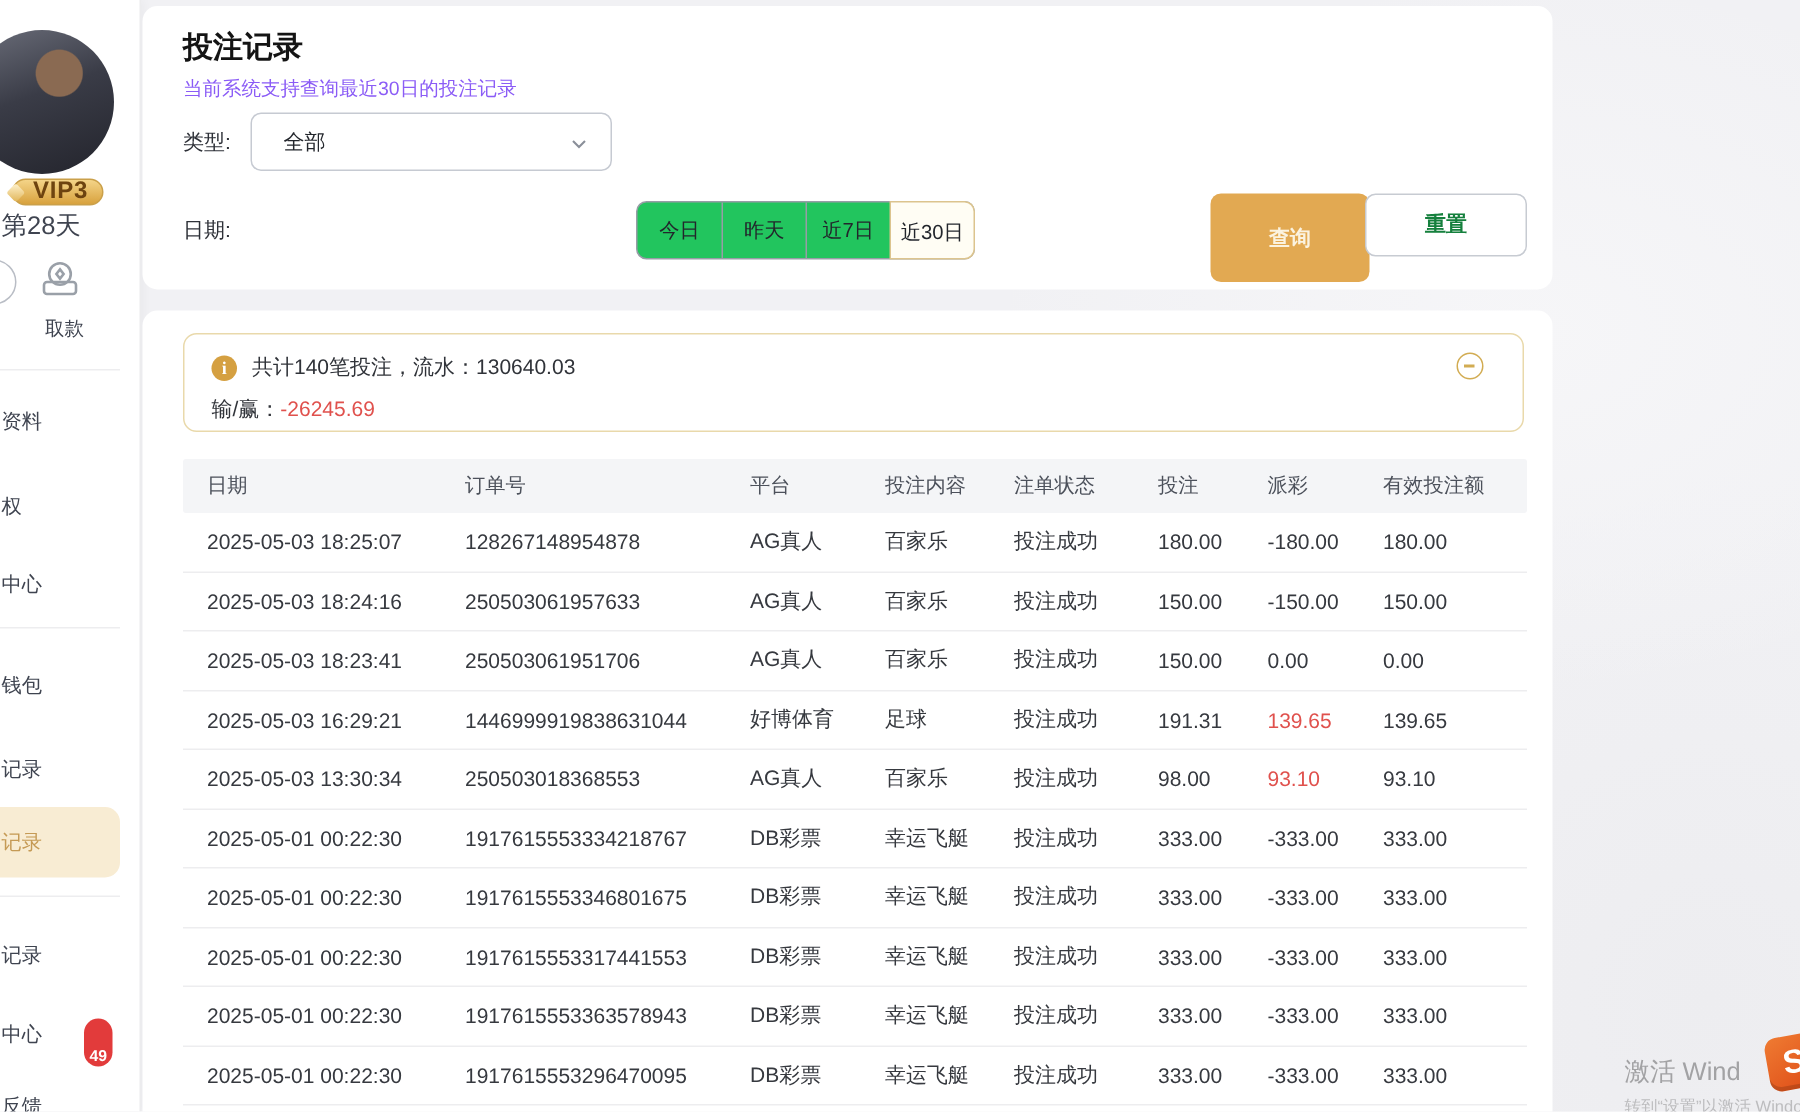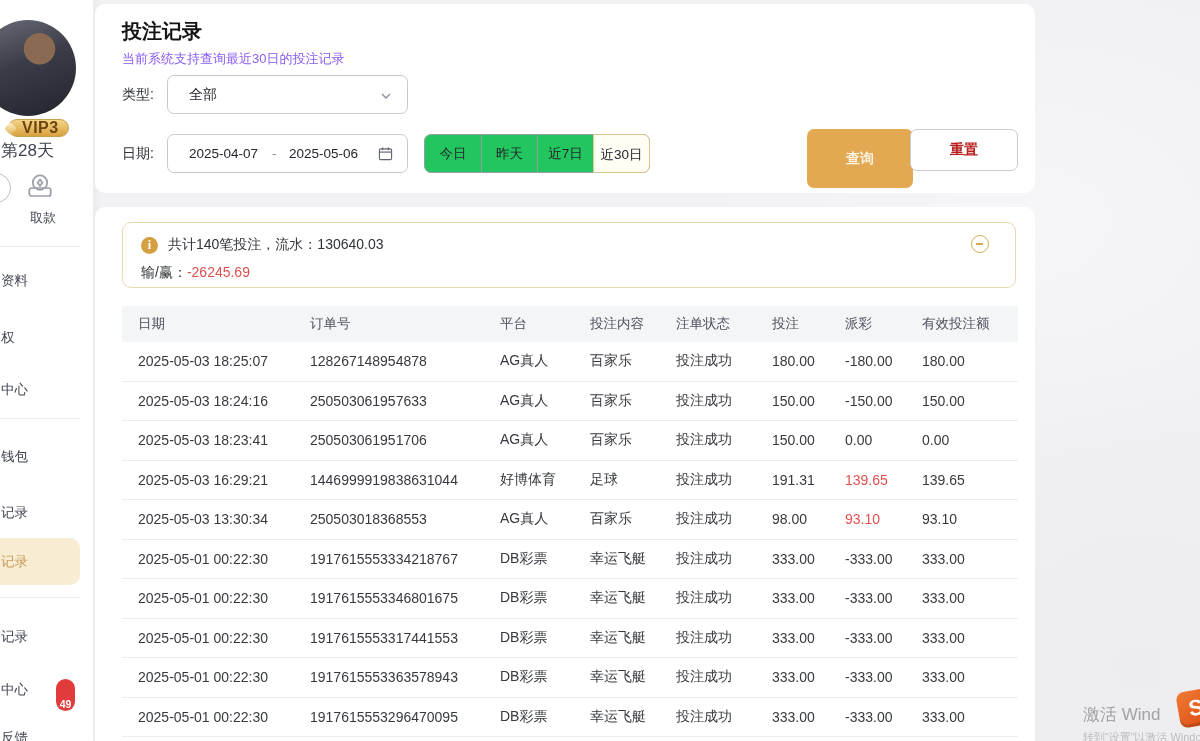--- a/index.html
+++ b/index.html
@@ -56,21 +56,21 @@
             border:1px solid #979da6; border-radius:7px; background:#22c55e; }
   .qbtn { width:56px; height:37px; line-height:37px; text-align:center; font-size:13.5px; color:#23262c;
           border-left:1px solid #979da6; cursor:pointer; }
   .qbtn:first-child { border-left:none; border-radius:6px 0 0 6px; }
   .qbtn.active { border:1px solid #dcc48e; background:#fffdf4; border-radius:0 7px 7px 0;
                  margin:-1px -1px -1px 0; height:39px; line-height:39px; width:57px; }
   .btn-search { position:absolute; left:712px; top:125px; width:106px; height:59px; border:none;
                 border-radius:7px; background:#e2a952; color:#fbf3e0; font-size:14px; font-weight:bold;
                 font-family:inherit; cursor:pointer; }
   .btn-reset { position:absolute; left:815px; top:125px; width:108px; height:42px;
-               border:1px solid #c7cbd2; border-radius:7px; background:#fff; color:#b91c1c;
+               border:1px solid #c7cbd2; border-radius:7px; background:#fff; color:#15803d;
                font-size:14px; font-weight:bold; font-family:inherit; cursor:pointer; }
   
   .summary { position:absolute; left:27px; top:15px; width:894px; height:66px;
              border:1px solid #e9d9ab; border-radius:9px; background:#fff; }
   .s-line1 { position:absolute; left:18px; top:13px; display:flex; align-items:center; }
   .info-ic { width:17px; height:17px; border-radius:50%; background:#d5a041; color:#fff;
              font-size:12px; font-weight:bold; text-align:center; line-height:17px;
              font-family:"Liberation Serif",serif; }
   .s-text { margin-left:10px; font-size:14px; color:#303339; }
   .s-line2 { position:absolute; left:18px; top:41px; font-size:14px; color:#303339; }
@@ -145,31 +145,20 @@
 
   <span class="flabel" style="left:27px; top:82px;">类型:</span>
   <div class="selectbox">
     <span class="val">全部</span>
     <svg class="chev" viewBox="0 0 10 10">
       <polyline points="1,3 5,7 9,3" fill="none" stroke="#8a8f99" stroke-width="1.4"></polyline>
     </svg>
   </div>
 
   <span class="flabel" style="left:27px; top:141px;">日期:</span>
-  <div class="datebox">
-    <span style="left:21px;">2025-04-07</span>
-    <span style="left:104px; color:#8a8f99;">-</span>
-    <span style="left:121px;">2025-05-06</span>
-    <svg class="cal" width="15" height="15" viewBox="0 0 16 16" fill="none" stroke="#5d626b" stroke-width="1.2">
-      <rect x="1.5" y="3" width="13" height="11.5" rx="1.5"></rect>
-      <line x1="1.5" y1="6.5" x2="14.5" y2="6.5"></line>
-      <line x1="5" y1="1.5" x2="5" y2="4.5"></line>
-      <line x1="11" y1="1.5" x2="11" y2="4.5"></line>
-    </svg>
-  </div>
 
   <div class="qgroup">
     <div class="qbtn">今日</div>
     <div class="qbtn">昨天</div>
     <div class="qbtn">近7日</div>
     <div class="qbtn active">近30日</div>
   </div>
 
   <button class="btn-search">查询</button>
   <button class="btn-reset">重置</button>

